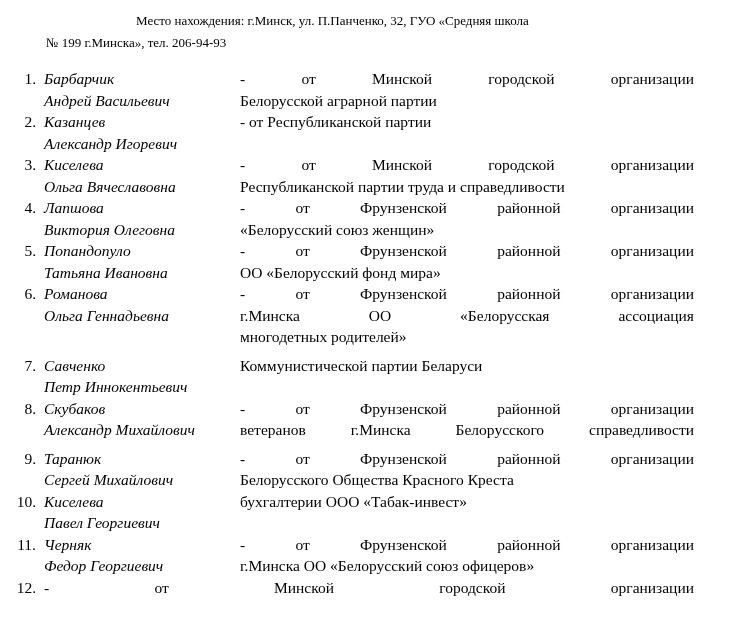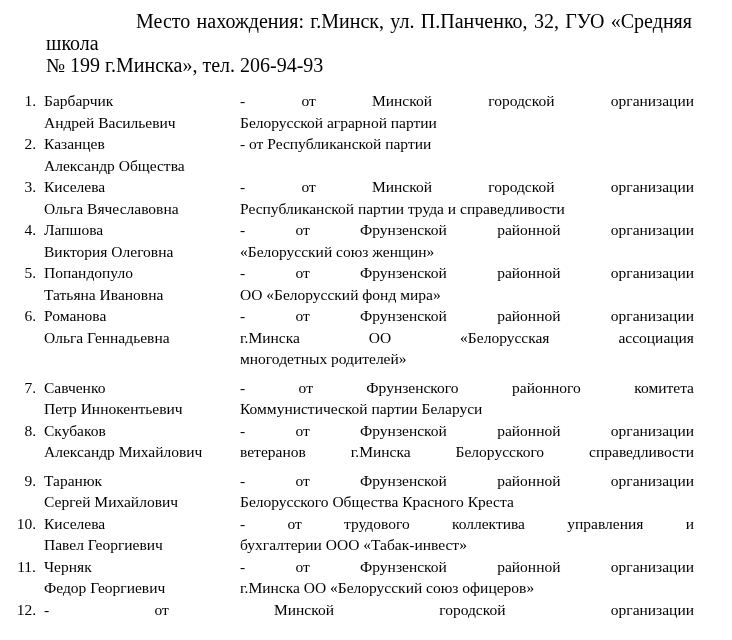--- a/index.html
+++ b/index.html
@@ -16,21 +16,21 @@
   }
   .page {
     position: relative;
     width: 732px;
     height: 640px;
     padding: 0;
     box-sizing: border-box;
   }
   .header-para {
     margin: 10px 40px 0 46px;
-    font-size: 20px;
+    font-size: 13px;
     line-height: 22px;
     text-align: justify;
     text-indent: 90px;
   }
   .header-para .line2 {
     display: block;
     text-indent: 0;
   }
   .list {
     margin: 14px 0 0 0;
@@ -49,20 +49,21 @@
     flex: 0 0 44px;
     text-align: right;
     padding-right: 8px;
     box-sizing: border-box;
   }
   .names {
     width: 196px;
     flex: 0 0 196px;
     padding-right: 6px;
     box-sizing: border-box;
+    font-style: italic;
   }
   .names .nm {
     display: block;
     white-space: nowrap;
   }
   .desc {
     flex: 1 1 auto;
     padding-right: 38px;
     box-sizing: border-box;
   }
@@ -96,21 +97,21 @@
         </div>
         <div class="desc">
           <span class="dl just">-    от    Минской    городской    организации</span>
           <span class="dl">Белорусской аграрной партии</span>
         </div>
       </li>
       <li class="entry">
         <div class="num">2.</div>
         <div class="names">
           <span class="nm">Казанцев</span>
-          <span class="nm">Александр Общества</span>
+          <span class="nm">Александр Игоревич</span>
         </div>
         <div class="desc">
           <span class="dl">- от Республиканской партии</span>
         </div>
       </li>
       <li class="entry">
         <div class="num">3.</div>
         <div class="names">
           <span class="nm">Киселева</span>
           <span class="nm">Ольга Вячеславовна</span>
@@ -155,21 +156,20 @@
         </div>
       </li>
       <li class="spacer-row"></li>
       <li class="entry">
         <div class="num">7.</div>
         <div class="names">
           <span class="nm">Савченко</span>
           <span class="nm">Петр Иннокентьевич</span>
         </div>
         <div class="desc">
-          <span class="dl just">-    от    Фрунзенского    районного    комитета</span>
           <span class="dl">Коммунистической партии Беларуси</span>
         </div>
       </li>
       <li class="entry">
         <div class="num">8.</div>
         <div class="names">
           <span class="nm">Скубаков</span>
           <span class="nm">Александр Михайлович</span>
         </div>
         <div class="desc">
@@ -189,21 +189,20 @@
           <span class="dl">Белорусского Общества Красного Креста</span>
         </div>
       </li>
       <li class="entry">
         <div class="num">10.</div>
         <div class="names">
           <span class="nm">Киселева</span>
           <span class="nm">Павел Георгиевич</span>
         </div>
         <div class="desc">
-          <span class="dl just">-    от    трудового    коллектива    управления    и</span>
           <span class="dl">бухгалтерии ООО «Табак-инвест»</span>
         </div>
       </li>
       <li class="entry">
         <div class="num">11.</div>
         <div class="names">
           <span class="nm">Черняк</span>
           <span class="nm">Федор Георгиевич</span>
         </div>
         <div class="desc">

